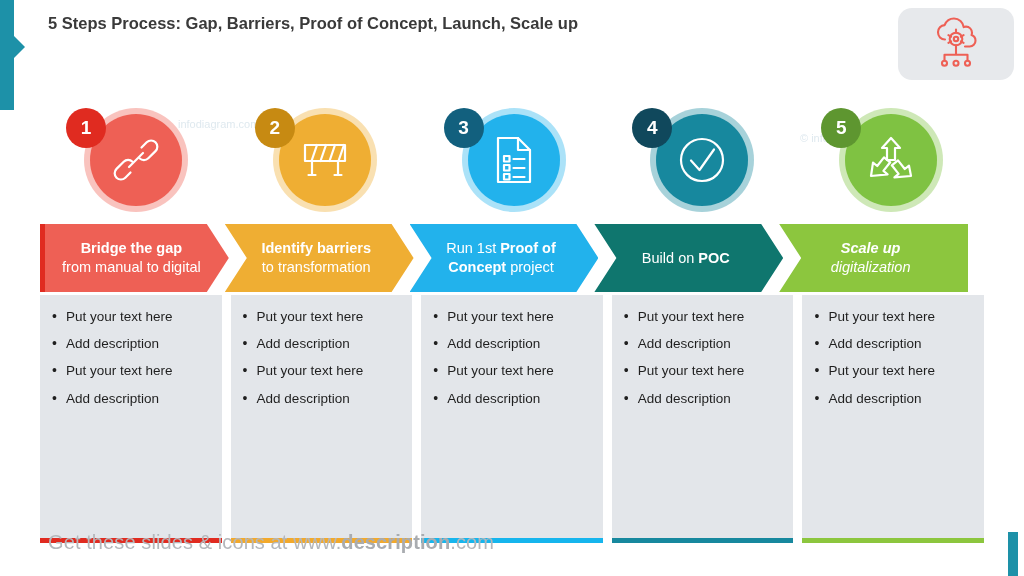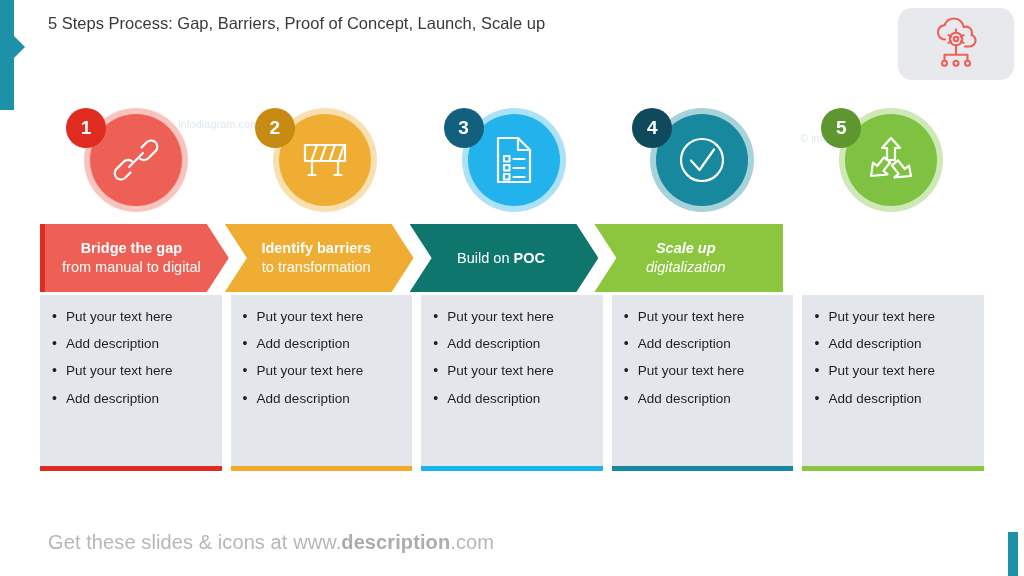--- a/index.html
+++ b/index.html
@@ -28,21 +28,21 @@
     background:#1D91A8;
   }
 
   
   #header { position:absolute; left:48px; top:8px; width:820px; }
   #page-title {
     font-size:30px; font-weight:400; color:#1a1a1a;
     letter-spacing:-0.2px; white-space:nowrap;
   }
   #page-subtitle {
-    font-size:16.5px; font-weight:400; color:#3a3a3a;
+    font-size:16.5px; font-weight:700; color:#3a3a3a;
     margin-top:6px; white-space:nowrap;
   }
 
   
   #header-icon-box {
     position:absolute; right:10px; top:8px;
     width:116px; height:72px;
     background:#E7E9EC; border-radius:14px;
     display:flex; align-items:center; justify-content:center;
   }
@@ -101,21 +101,21 @@
   }
   .banner-text { font-size:14.5px; line-height:1.28; position:relative; z-index:2; }
   .banner-text .l1 { display:block; }
   .banner-text .l2 { display:block; }
   .bold { font-weight:700; }
   .reg  { font-weight:400; }
 
   
   #content-row {
     position:absolute; left:40px; top:295px;
-    width:944px; height:176px;
+    width:944px; height:248px;
     display:flex; gap:9px;
   }
   .content-box {
     width:182px;
     background:#E3E6EA;
     border-bottom:5px solid #ccc;
     padding:14px 8px 8px 10px;
   }
   .bullet-list { list-style:none; }
   .bullet-item {
@@ -249,20 +249,26 @@
     </div>
   </div>
 
   <div class="banner" style="background: rgb(239, 174, 51);">
     <div class="banner-text">
       <span class="l1 bold">Identify barriers</span>
       <span class="l2 reg">to transformation</span>
     </div>
   </div>
 
+  <div class="banner" style="background: rgb(34, 178, 236);">
+    <div class="banner-text">
+      <span class="l1"><span class="reg">Run 1st </span><span class="bold">Proof of</span></span>
+      <span class="l2"><span class="bold">Concept</span><span class="reg"> project</span></span>
+    </div>
+  </div>
 
   <div class="banner" style="background: #0f766e;">
     <div class="banner-text">
       <span class="l1"><span class="reg">Build on </span><span class="bold">POC</span></span>
     </div>
   </div>
 
   <div class="banner last" style="background: rgb(140, 198, 62);">
     <div class="banner-text">
       <span class="l1 bold">Scale up</span>

